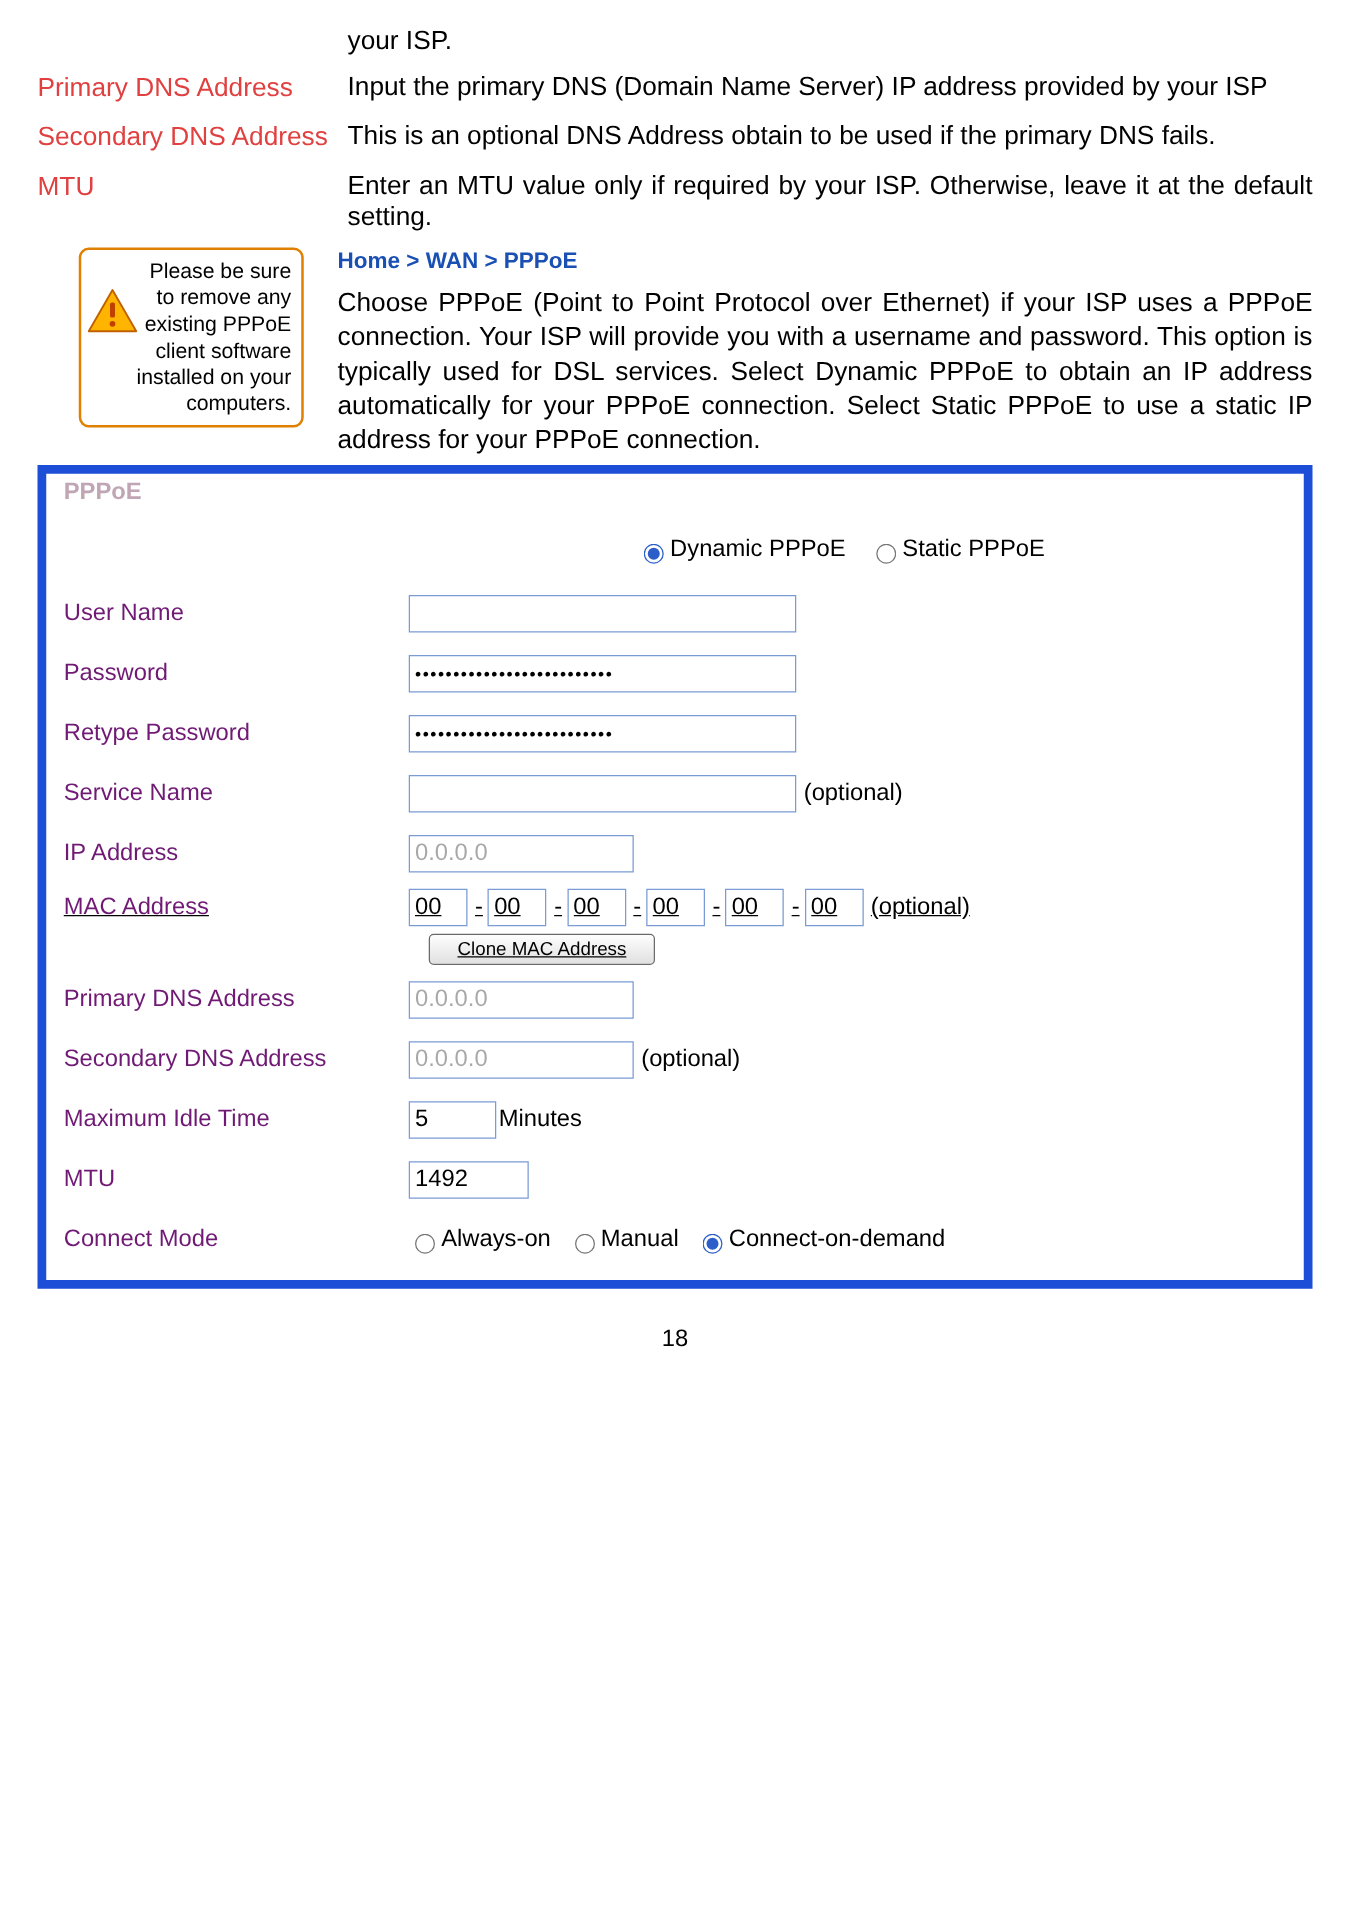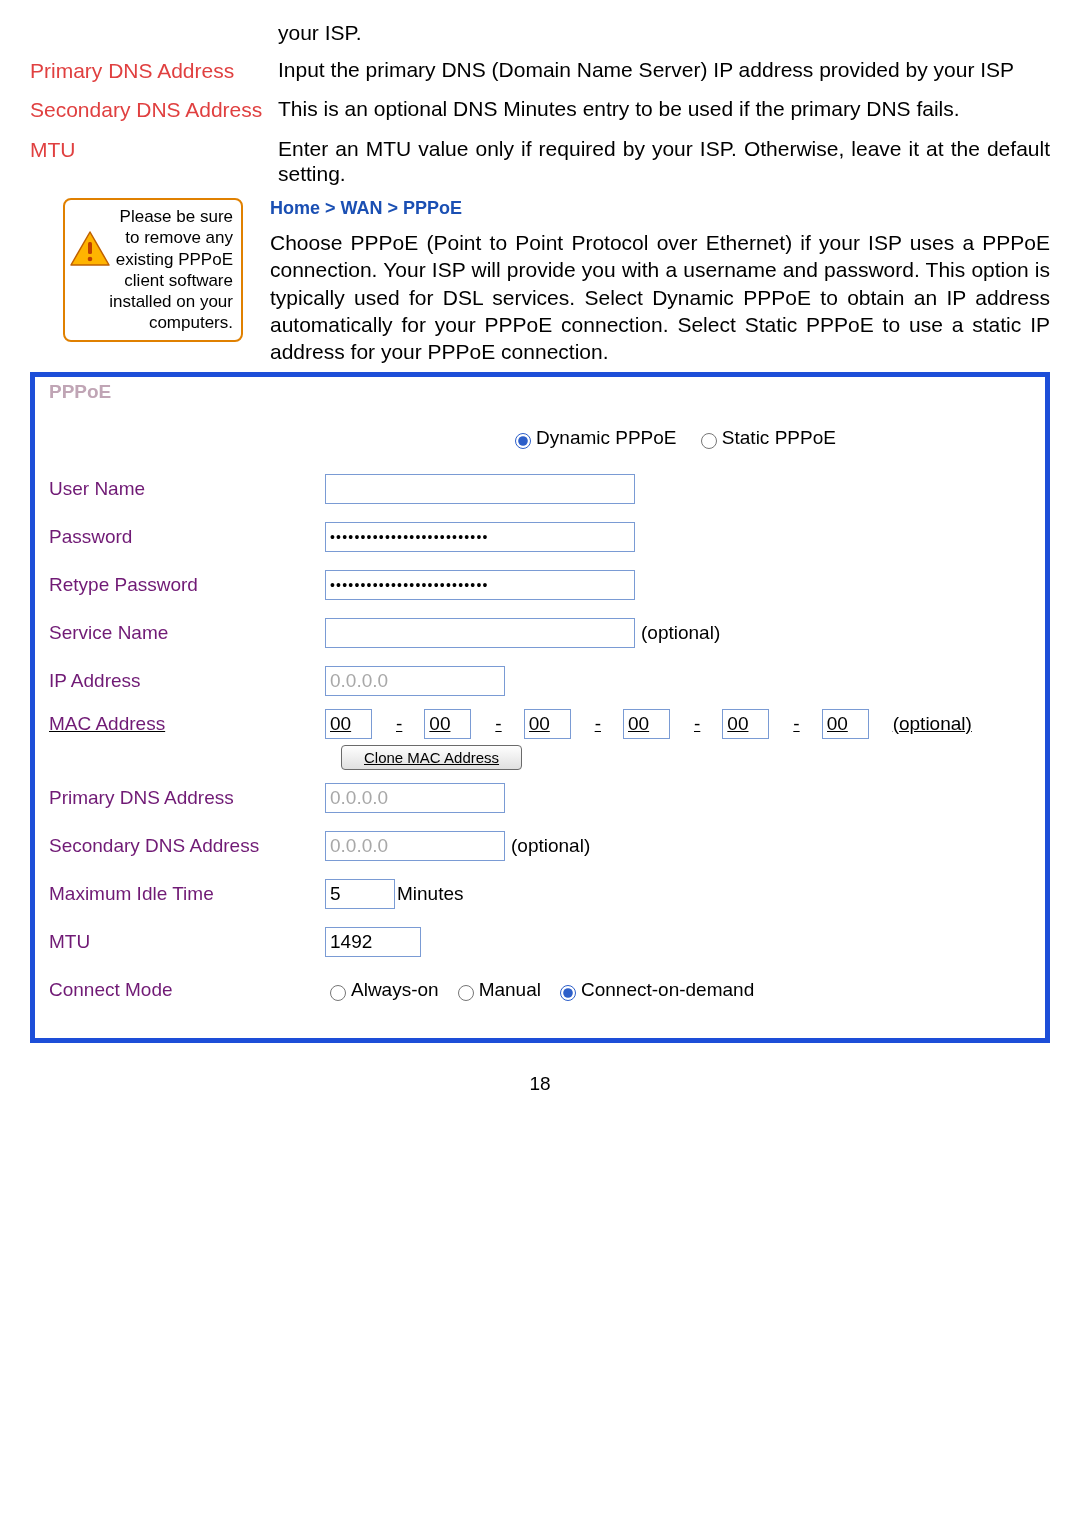--- a/index.html
+++ b/index.html
@@ -67,22 +67,22 @@
       margin: 24px 4px 0 0;
     }
     
     .pppoe-intro {
       margin-left: 240px;
       text-align: justify;
       line-height: 1.3;
     }
     
     .pppoe-panel {
-      border: 5px solid #1d4ed8;
-      padding: 4px 10px 20px 14px;
+      border: 7px solid #1d4ed8;
+      padding: 4px 10px 4px 14px;
       margin-top: 6px;
       background: #fff;
     }
     
     .panel-title {
       color: #c0a5b5;
       font-weight: bold;
       font-family: Verdana, Arial, sans-serif;
       font-size: 19px;
       margin-bottom: 18px;
@@ -147,21 +147,21 @@
       accent-color: #2c5ec9;
     }
     
     .hint {
       margin-left: 6px;
     }
     
     .mac-group {
       display: flex;
       align-items: center;
-      gap: 18px;
+      gap: 0;
     }
     
     .mac-sep {
       padding: 0 4px 0 6px;
     }
     
     .clone-btn {
       font-family: Verdana, Arial, sans-serif;
       font-size: 15px;
       padding: 3px 22px;
@@ -187,21 +187,21 @@
   <div class="desc-col-isp">your ISP.</div>
 </div>
 
 <div class="top-row">
   <div class="label-col">Primary DNS Address</div>
   <div class="desc-col">Input the primary DNS (Domain Name Server) IP address provided by your ISP</div>
 </div>
 
 <div class="top-row">
   <div class="label-col">Secondary DNS Address</div>
-  <div class="desc-col">This is an optional DNS Minutes entry to be used if the primary DNS fails.</div>
+  <div class="desc-col">This is an optional DNS Address obtain to be used if the primary DNS fails.</div>
 </div>
 
 <div class="top-row">
   <div class="label-col">MTU</div>
   <div class="desc-col">Enter an MTU value only if required by your ISP. Otherwise, leave it at the default setting.</div>
 </div>
 
 <div class="warning-layout">
   <div class="warning-box">
     <svg width="42" height="38" viewBox="0 0 42 38">

